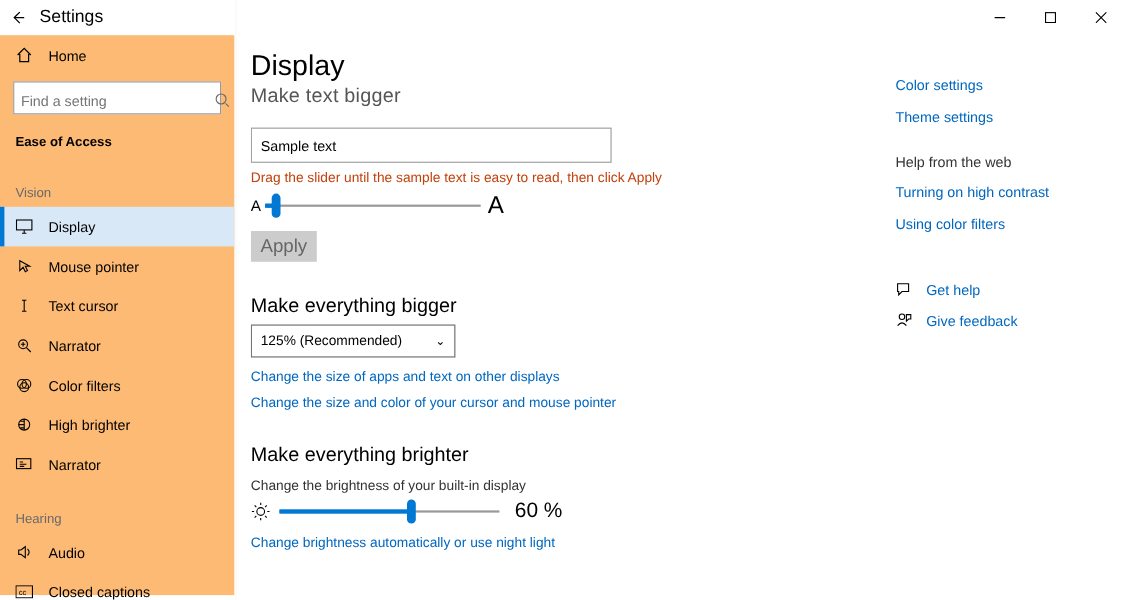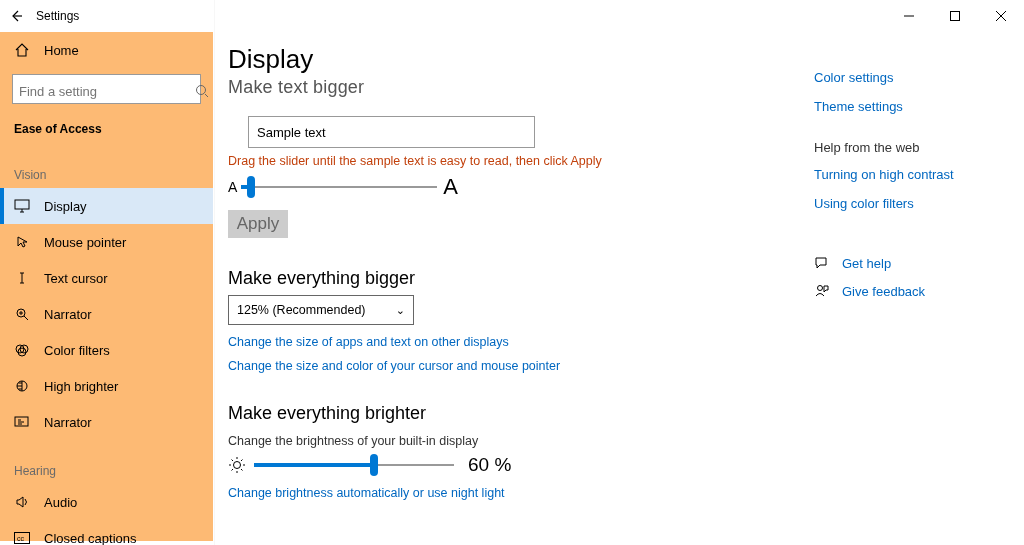--- a/index.html
+++ b/index.html
@@ -1,21 +1,21 @@
 <!DOCTYPE html>
 <html><head>
 <meta charset="utf-8">
 <style>
   * { margin: 0; padding: 0; box-sizing: border-box; font-family: "Segoe UI", Arial, sans-serif; }
   body { width: 1024px; height: 545px; background: #fff; overflow: hidden; position: relative; color: #000; }
 
   
   .titlebar { position: absolute; top: 0; left: 0; right: 0; height: 32px; display: flex; align-items: center; }
   .titlebar .back { width: 32px; height: 32px; display: flex; align-items: center; justify-content: center; cursor: default; }
-  .titlebar .title { font-size: 12px; padding-left: 4px; }
+  .titlebar .title { font-size: 16px; padding-left: 4px; }
   .titlebar .winctrls { position: absolute; right: 0; top: 0; display: flex; }
   .titlebar .winctrls div { width: 46px; height: 32px; display: flex; align-items: center; justify-content: center; }
 
   
   .sidebar { position: absolute; left: 0; top: 32px; bottom: 4px; width: 213px; background: #fdba74; border-right: 0; }
   .home-row { display: flex; align-items: center; height: 36px; padding-left: 14px; font-size: 13px; cursor: default; }
   .home-row .icon { width: 16px; margin-right: 14px; display: flex; }
   .searchbox { margin: 6px 12px 4px 12px; height: 30px; border: 1px solid #999; background: #fff; display: flex; align-items: center; padding: 4px 6px 0 6px; }
   .searchbox input { border: 0; outline: 0; flex: 1; font-size: 13px; background: transparent; color: #666; }
   .searchbox .sicon { width: 16px; display: flex; justify-content: center; }
@@ -28,21 +28,21 @@
   .navitem .icon { width: 16px; margin-right: 14px; display: flex; justify-content: center; align-items: center; }
 
   
   .divider { position: absolute; left: 213px; top: 0; bottom: 0; width: 0; border-right: 1px solid transparent; box-shadow: 1px 0 0 rgba(0,0,0,.03); }
 
   
   .content { position: absolute; left: 228px; top: 32px; width: 600px; bottom: 0; overflow: hidden; }
   .page-title { font-size: 26px; font-weight: 400; margin: 12px 0 0 0; }
   .subheader-cut { font-size: 18px; font-weight: 400; color: #555; margin-top: 2px; letter-spacing: .2px; }
 
-  .textbox { margin-top: 18px; width: 287px; height: 28px; border: 1px solid #999; display: flex; align-items: center; padding: 15px 8px; margin-left: 20px; }
+  .textbox { margin-top: 18px; width: 328px; height: 28px; border: 1px solid #999; display: flex; align-items: center; padding: 15px 8px; }
   .textbox input { border: 0; outline: 0; width: 100%; font-size: 13px; }
 
   .hint { font-size: 12.5px; color: #c2410c; margin-top: 6px; }
   .aslider { display: flex; align-items: center; margin-top: 6px; }
   .aslider .asmall { font-size: 14px; margin-right: 4px; }
   .aslider .abig { font-size: 22px; margin-left: 6px; }
   .slider-track { position: relative; width: 196px; height: 24px; }
   .slider-track .rail { position: absolute; left: 0; right: 0; top: 50%; height: 2px; background: #999; transform: translateY(-50%); }
   .slider-track .fill { position: absolute; left: 0; top: 50%; height: 4px; background: #0078d4; transform: translateY(-50%); }
   .slider-track .thumb { position: absolute; top: 50%; width: 8px; height: 22px; border-radius: 4px; background: #0078d4; transform: translate(-50%, -50%); }

